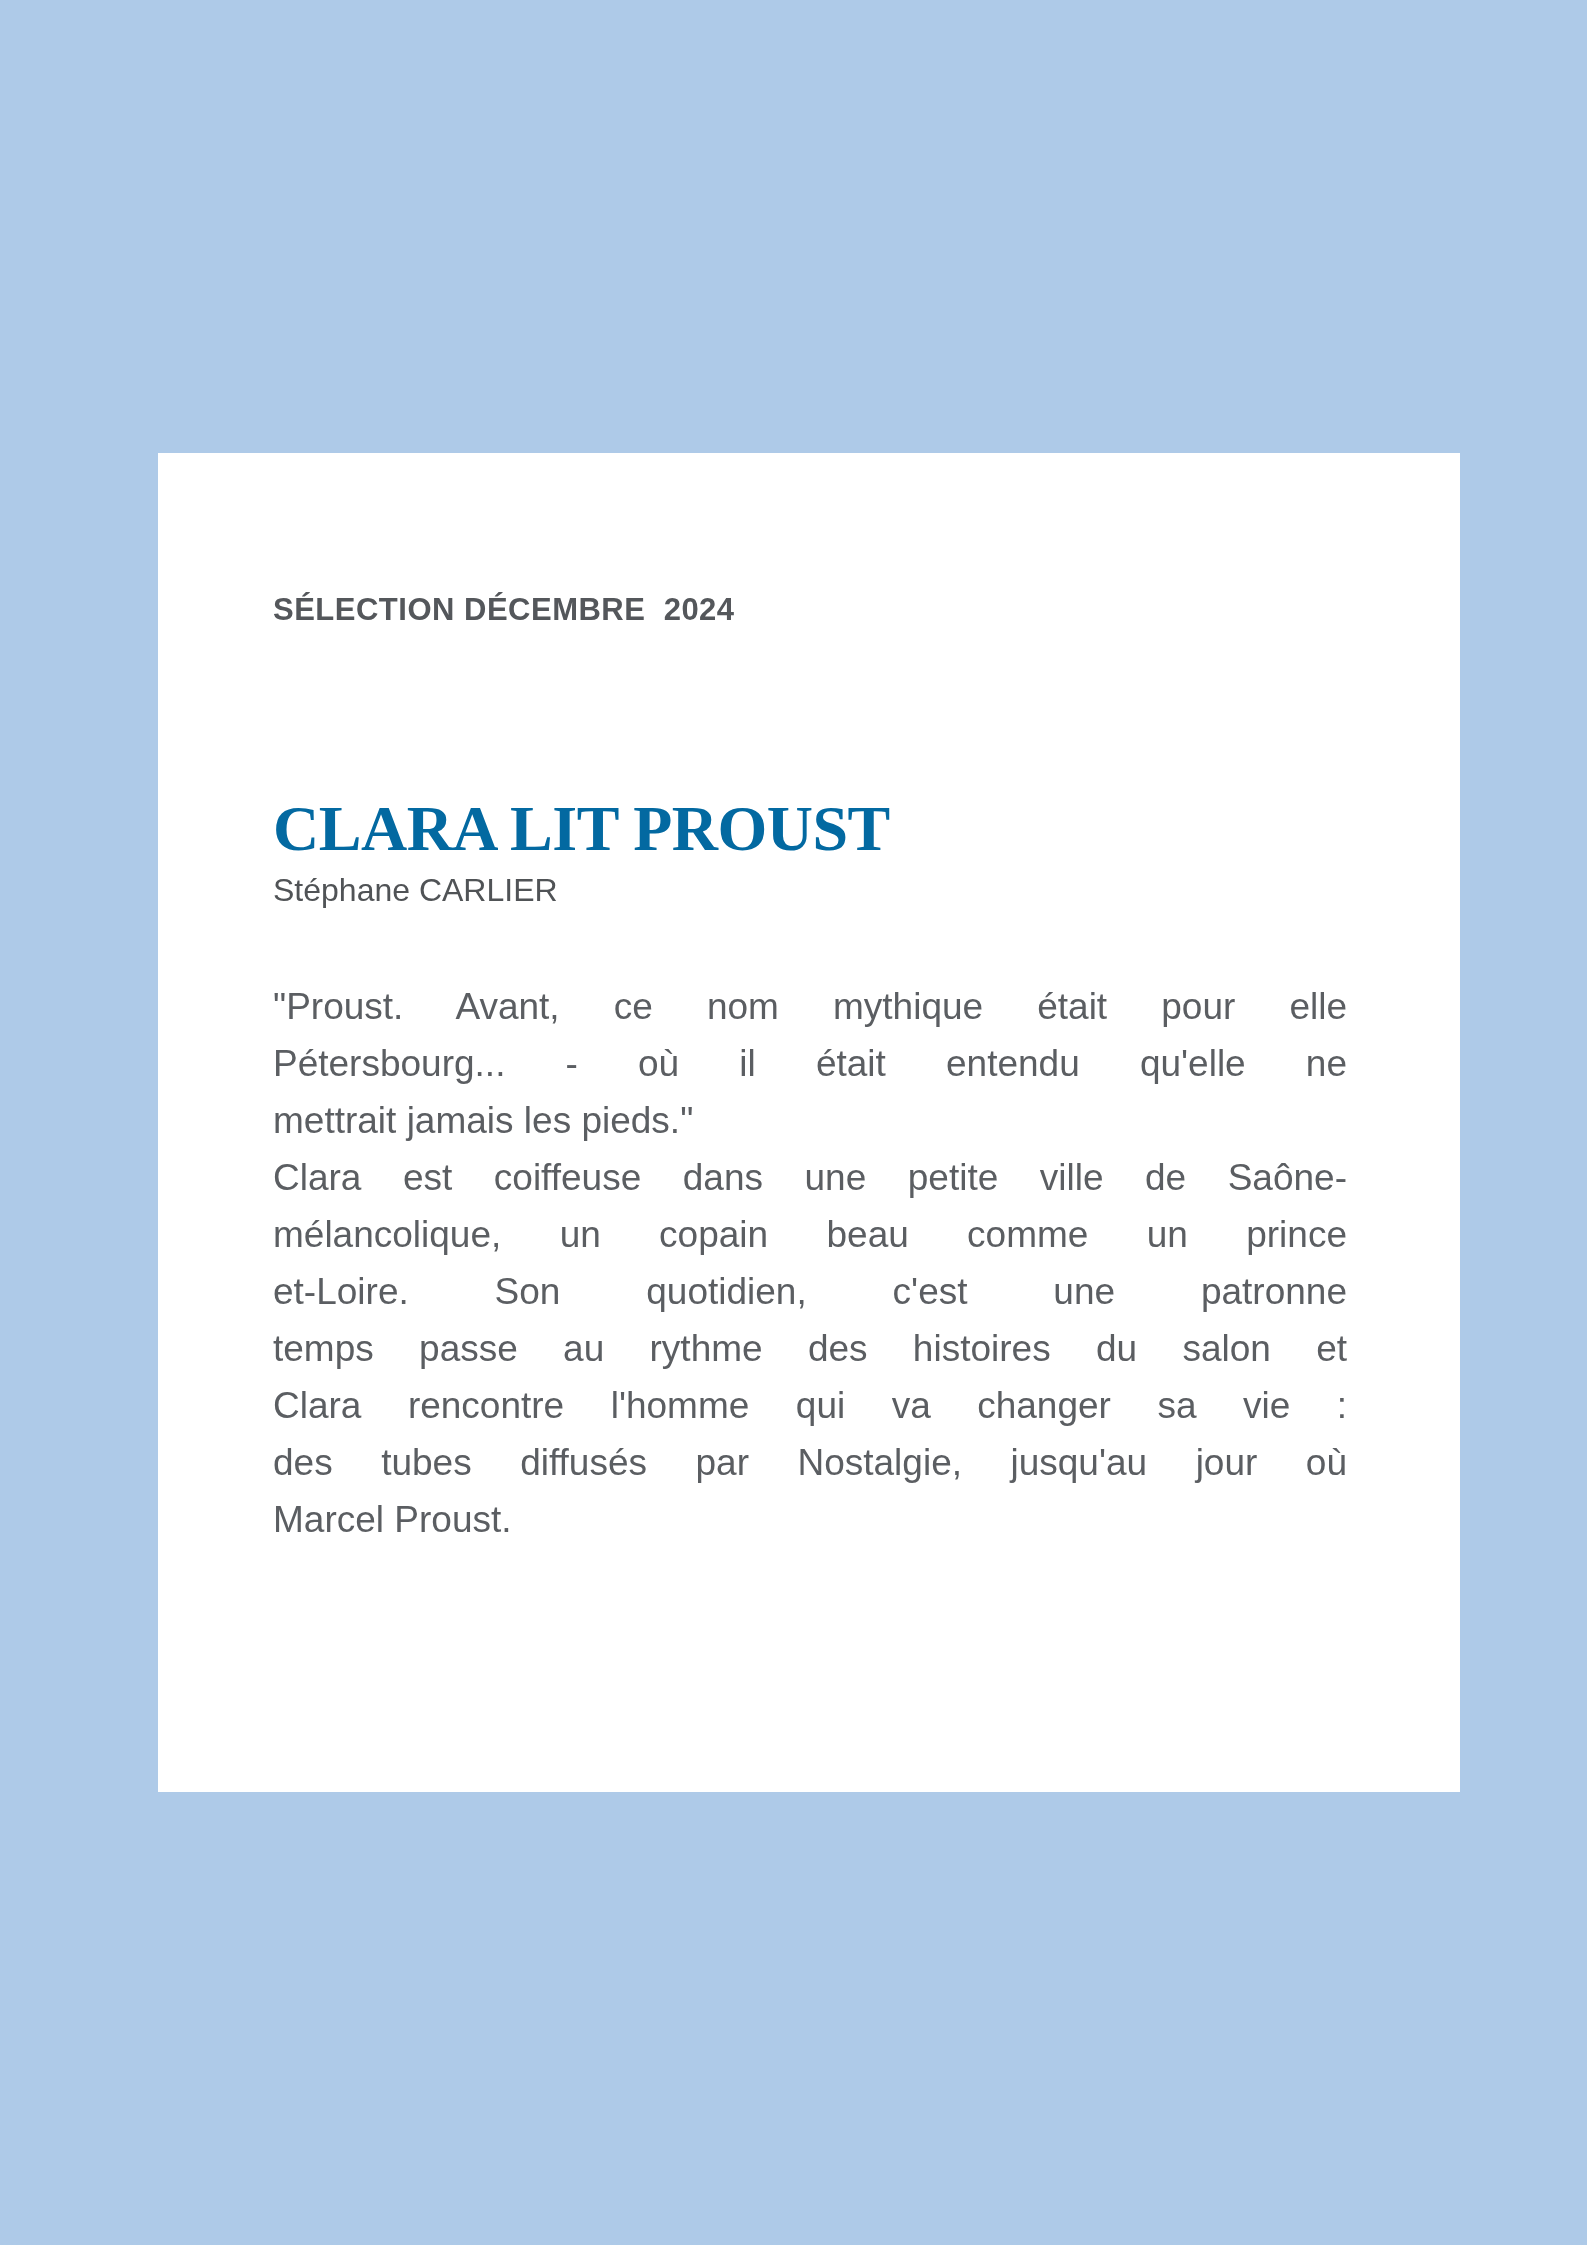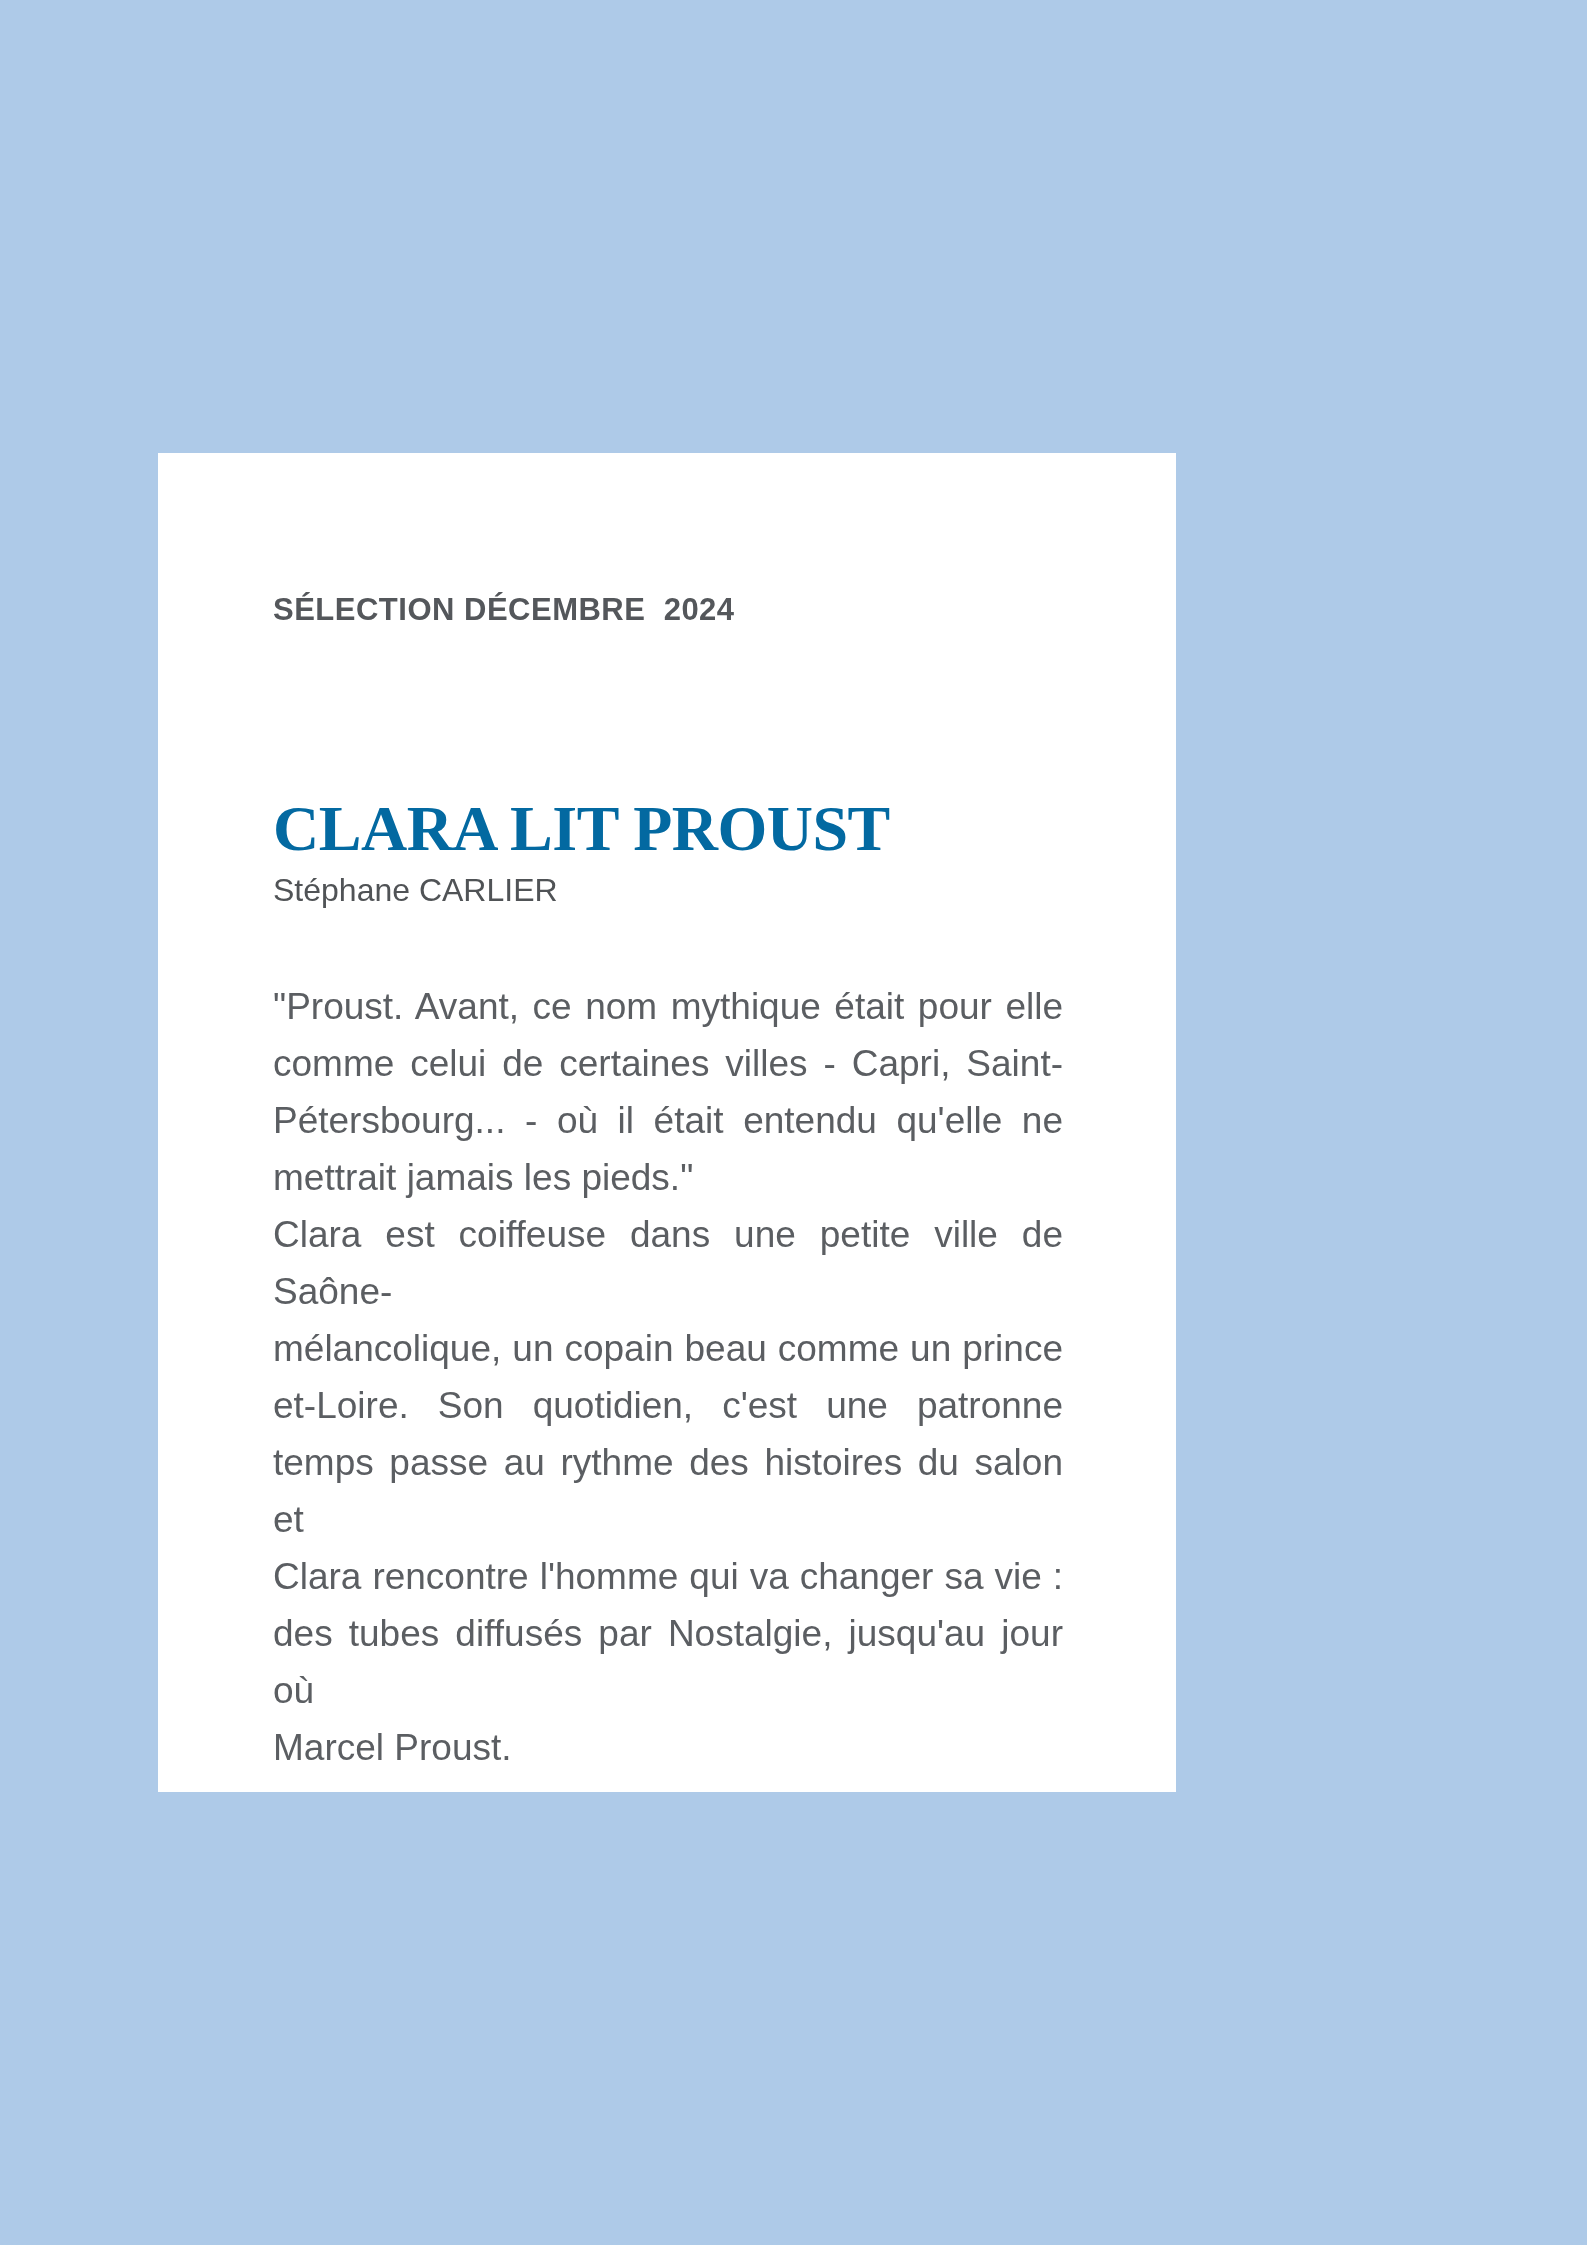--- a/index.html
+++ b/index.html
@@ -11,21 +11,21 @@
     height: 2245px;
     position: relative;
     background: #AECAE8;
     font-family: "Liberation Sans", sans-serif;
     overflow: hidden;
   }
   .card {
     position: absolute;
     left: 158px;
     top: 453px;
-    width: 1018px;
+    width: 1302px;
     height: 1339px;
     background: #FFFFFF;
     box-sizing: border-box;
     padding: 0 113px 0 115px;
     overflow: hidden;
   }
   .eyebrow {
     margin-top: 137px;
     font-weight: 700;
     font-size: 31px;
@@ -68,21 +68,20 @@
 </head>
 <body>
 
 <div class="page">
   <section class="card">
     <div class="eyebrow">SÉLECTION DÉCEMBRE  2024</div>
     <h1 class="title">CLARA LIT PROUST</h1>
     <div class="author">Stéphane CARLIER</div>
     <div class="synopsis">
         <div class="body-line">"Proust. Avant, ce nom mythique était pour elle</div>
-        <div class="body-line">comme celui de certaines villes - Capri, Saint-</div>
         <div class="body-line">Pétersbourg... - où il était entendu qu'elle ne</div>
         <div class="body-line para-end">mettrait jamais les pieds."</div>
         <div class="body-line">Clara est coiffeuse dans une petite ville de Saône-</div>
         <div class="body-line">mélancolique, un copain beau comme un prince</div>
         <div class="body-line">et-Loire. Son quotidien, c'est une patronne</div>
         <div class="body-line">temps passe au rythme des histoires du salon et</div>
         <div class="body-line">Clara rencontre l'homme qui va changer sa vie :</div>
         <div class="body-line">des tubes diffusés par Nostalgie, jusqu'au jour où</div>
         <div class="body-line para-end">Marcel Proust.</div>
       </div>

